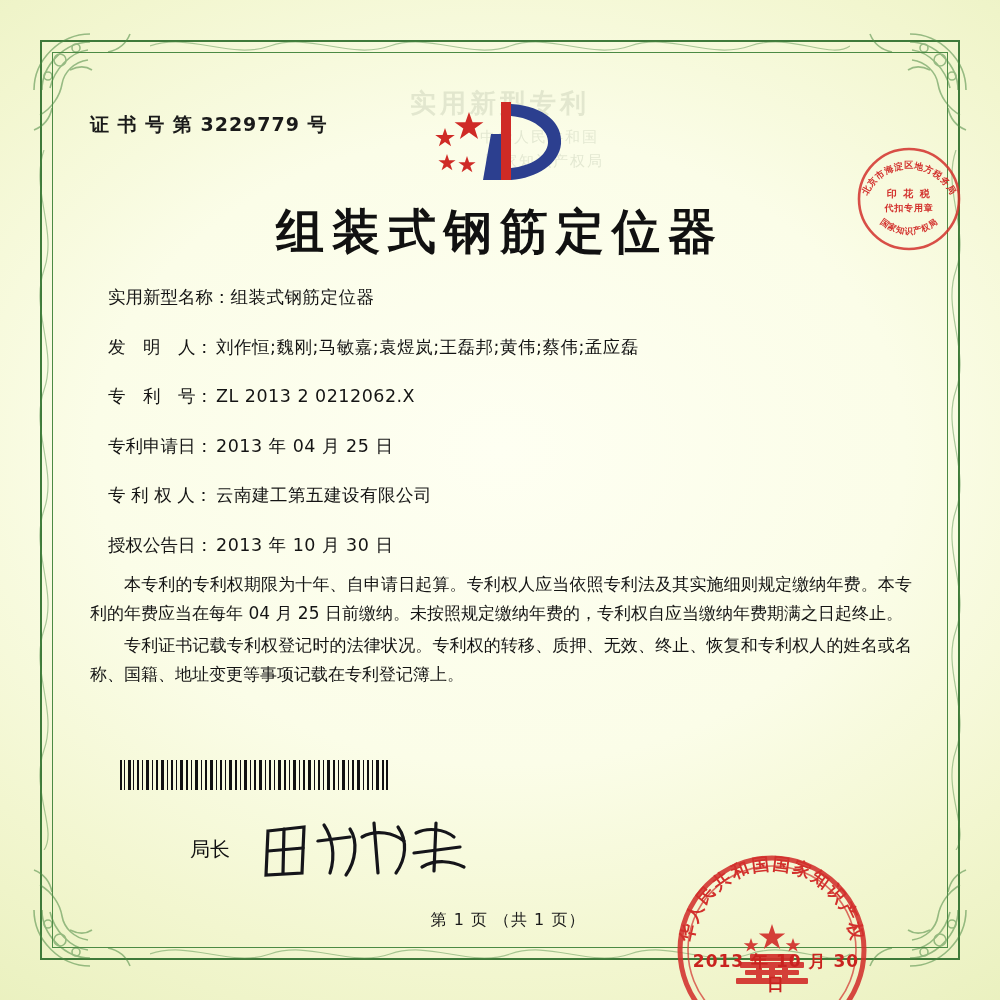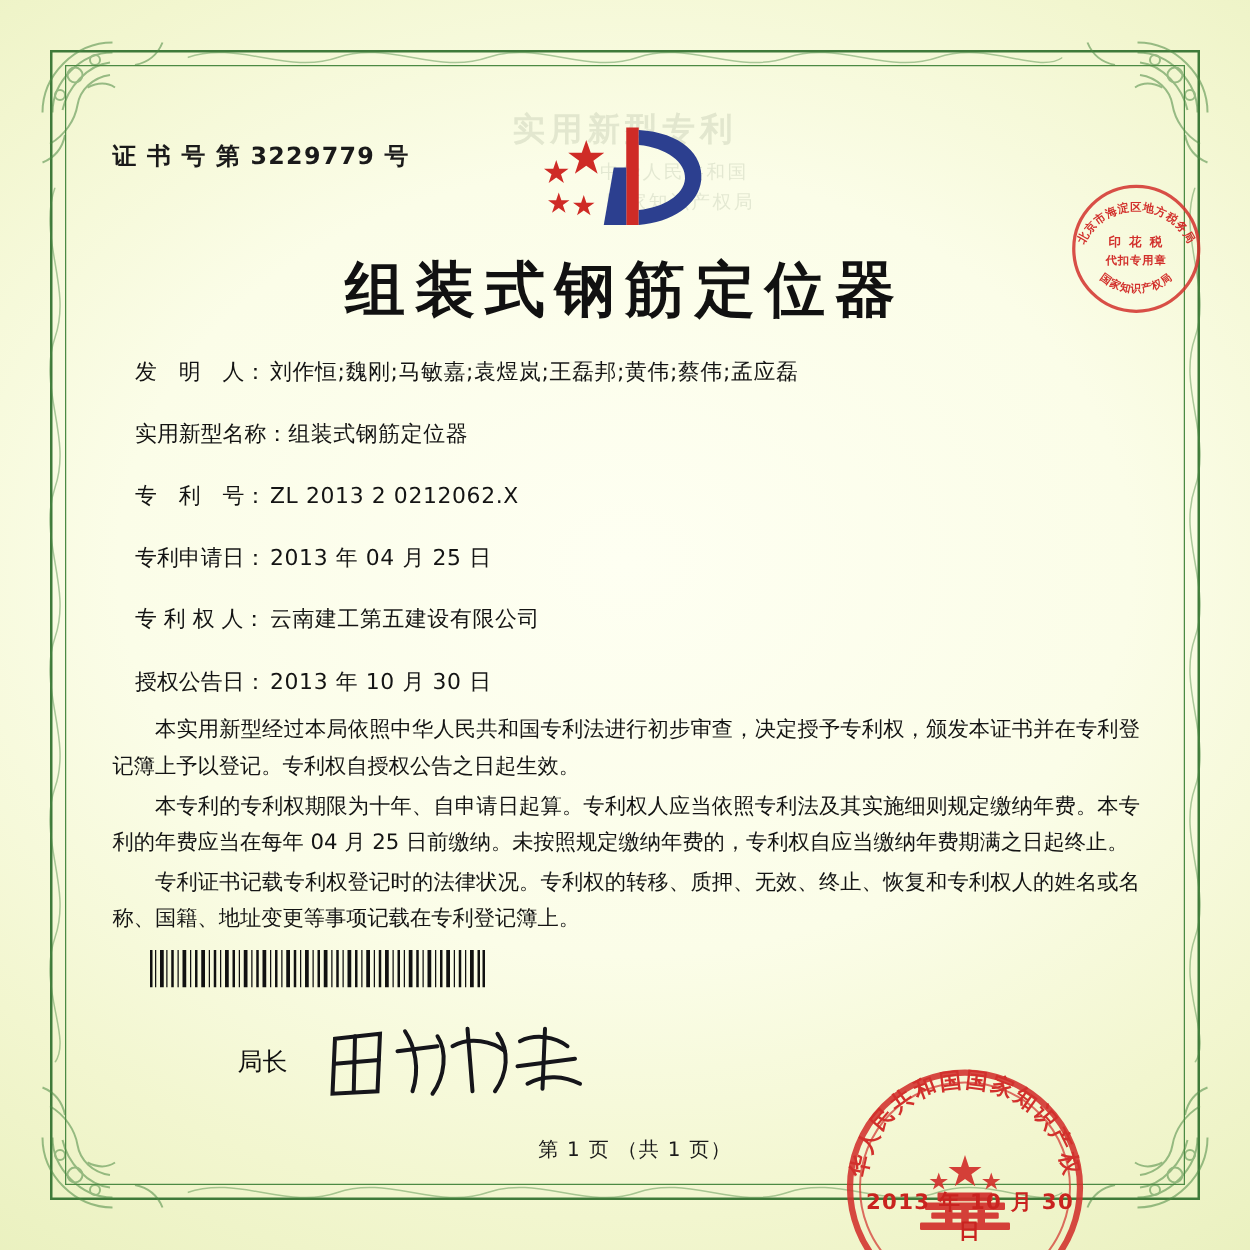--- a/index.html
+++ b/index.html
@@ -328,41 +328,40 @@
           <polygon points="42,60 44.1,66.2 50.6,66.2 45.3,70 47.4,76.2 42,72.4 36.6,76.2 38.7,70 33.4,66.2 39.9,66.2"></polygon>
           <polygon points="62,62 64.1,68.2 70.6,68.2 65.3,72 67.4,78.2 62,74.4 56.6,78.2 58.7,72 53.4,68.2 59.9,68.2"></polygon>
         </g>
       </g>
     </svg>
 
     <div class="title">组装式钢筋定位器</div>
 
     <div class="fields">
       <div class="field-row">
+        <span class="field-label">实用新型名称：</span><span class="field-value">组装式钢筋定位器</span>
+      </div>
+      <div class="field-row">
         <span class="field-label">发　明　人：</span><span class="field-value">刘作恒;魏刚;马敏嘉;袁煜岚;王磊邦;黄伟;蔡伟;孟应磊</span>
       </div>
       <div class="field-row">
-        <span class="field-label">实用新型名称：</span><span class="field-value">组装式钢筋定位器</span>
-      </div>
-      <div class="field-row">
         <span class="field-label">专　利　号：</span><span class="field-value">ZL 2013 2 0212062.X</span>
       </div>
       <div class="field-row">
         <span class="field-label">专利申请日：</span><span class="field-value">2013 年 04 月 25 日</span>
       </div>
       <div class="field-row">
         <span class="field-label">专 利 权 人：</span><span class="field-value">云南建工第五建设有限公司</span>
       </div>
       <div class="field-row">
         <span class="field-label">授权公告日：</span><span class="field-value">2013 年 10 月 30 日</span>
       </div>
     </div>
 
     <div class="paragraphs">
-      <p>本实用新型经过本局依照中华人民共和国专利法进行初步审查，决定授予专利权，颁发本证书并在专利登记簿上予以登记。专利权自授权公告之日起生效。</p>
       <p>本专利的专利权期限为十年、自申请日起算。专利权人应当依照专利法及其实施细则规定缴纳年费。本专利的年费应当在每年 04 月 25 日前缴纳。未按照规定缴纳年费的，专利权自应当缴纳年费期满之日起终止。</p>
       <p>专利证书记载专利权登记时的法律状况。专利权的转移、质押、无效、终止、恢复和专利权人的姓名或名称、国籍、地址变更等事项记载在专利登记簿上。</p>
     </div>
 
     <svg class="barcode" viewBox="0 0 268 30" preserveAspectRatio="none">
       <g fill="#111">
         <rect x="0" y="0" width="2" height="30"></rect>
           <rect x="4" y="0" width="1" height="30"></rect>
         <rect x="8" y="0" width="3" height="30"></rect>
           <rect x="13" y="0" width="1" height="30"></rect>

